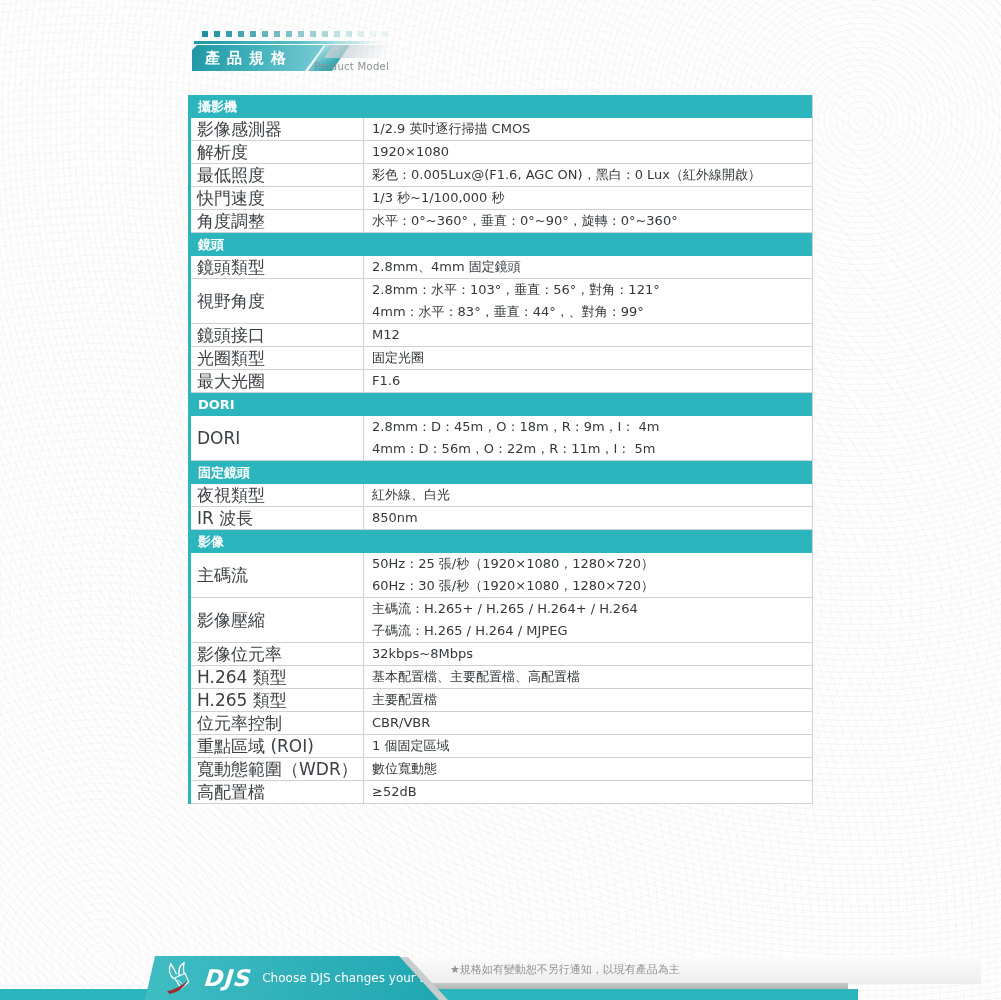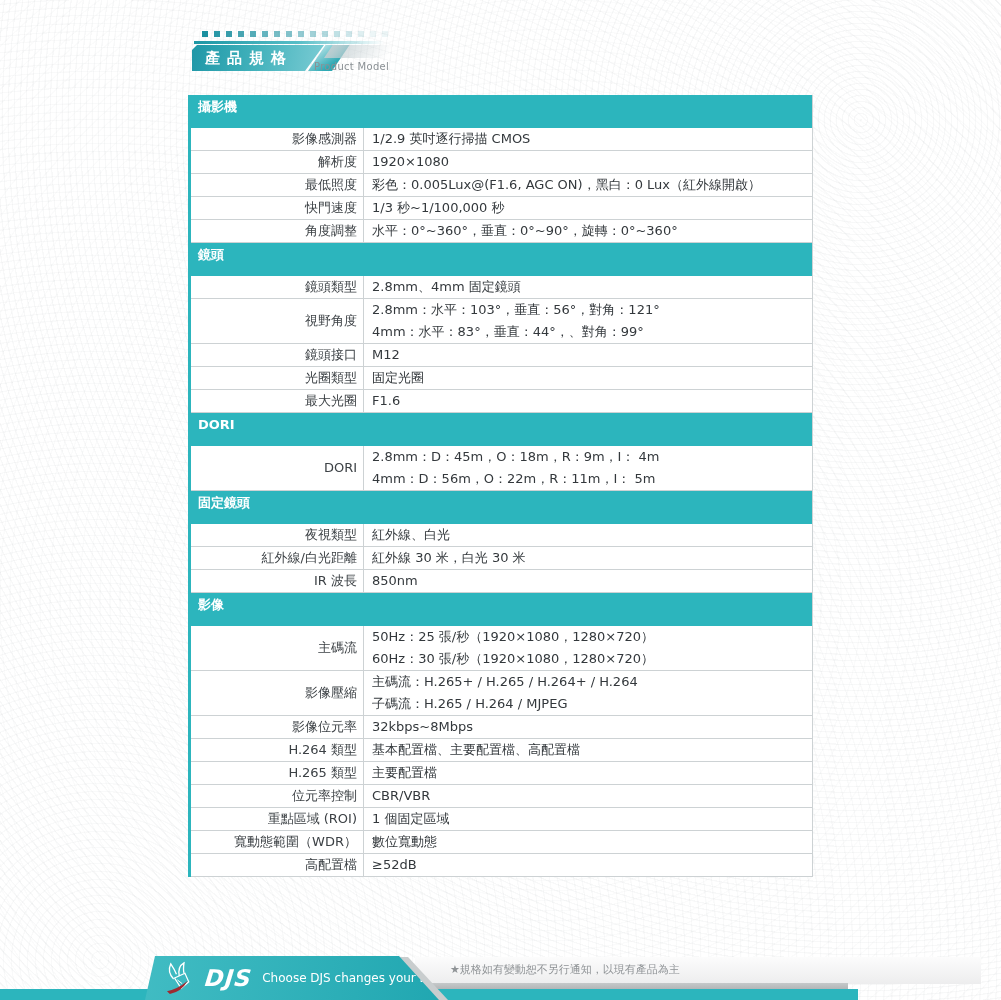--- a/index.html
+++ b/index.html
@@ -44,26 +44,26 @@
     transform:skewX(-34deg);transform-origin:bottom left;opacity:.9;}
   .subtitle{position:absolute;left:122px;top:16px;font-size:10px;color:#8a9094;letter-spacing:.3px;}
 
   
   .spec-table{
     position:absolute;left:188px;top:95px;width:625px;box-sizing:border-box;
     border-left:3px solid var(--accent);
     border-right:1px solid var(--border);
     background:#fff;
   }
-  .sec-hdr{height:33px;line-height:23px;background:var(--accent);color:#fff;
+  .sec-hdr{height:23px;line-height:23px;background:var(--accent);color:#fff;
     font-weight:bold;font-size:13px;padding-left:7px;}
   .row{display:flex;border-bottom:1px solid var(--border);background:#fff;}
   .cell-label{flex:0 0 160px;width:160px;border-right:1px solid var(--border);
-    padding:0 6px;font-size:13px;color:var(--label-color);
-    display:flex;flex-direction:column;justify-content:center;white-space:nowrap;align-items:flex-end;}
+    padding:0 6px;font-size:17px;color:var(--label-color);
+    display:flex;flex-direction:column;justify-content:center;white-space:nowrap;}
   .cell-value{flex:1;padding:0 8px;font-size:13px;color:var(--value-color);
     display:flex;flex-direction:column;justify-content:center;}
   .vline{height:22px;line-height:22px;white-space:nowrap;}
 
   
   .note-strip{position:absolute;left:415px;top:957px;width:566px;height:27px;
     background:linear-gradient(180deg,#fcfcfc 0%,#ededee 100%);}
   .note-band{position:absolute;left:432px;top:983px;width:416px;height:6px;
     background:linear-gradient(180deg,#c6c9ca,#b2b6b7);}
   .teal-bar{position:absolute;left:0;top:989px;width:858px;height:11px;background:var(--accent);}
@@ -211,28 +211,20 @@
     <div class="row">
       <div class="cell-label">
         <div class="vline">夜視類型</div>
       </div>
       <div class="cell-value">
         <div class="vline">紅外線、白光</div>
       </div>
     </div>
     <div class="row">
       <div class="cell-label">
-        <div class="vline">紅外線/白光距離</div>
-      </div>
-      <div class="cell-value">
-        <div class="vline">紅外線 30 米，白光 30 米</div>
-      </div>
-    </div>
-    <div class="row">
-      <div class="cell-label">
         <div class="vline">IR 波長</div>
       </div>
       <div class="cell-value">
         <div class="vline">850nm</div>
       </div>
     </div>
     <div class="sec-hdr">影像</div>
     <div class="row">
       <div class="cell-label">
         <div class="vline">主碼流</div>

